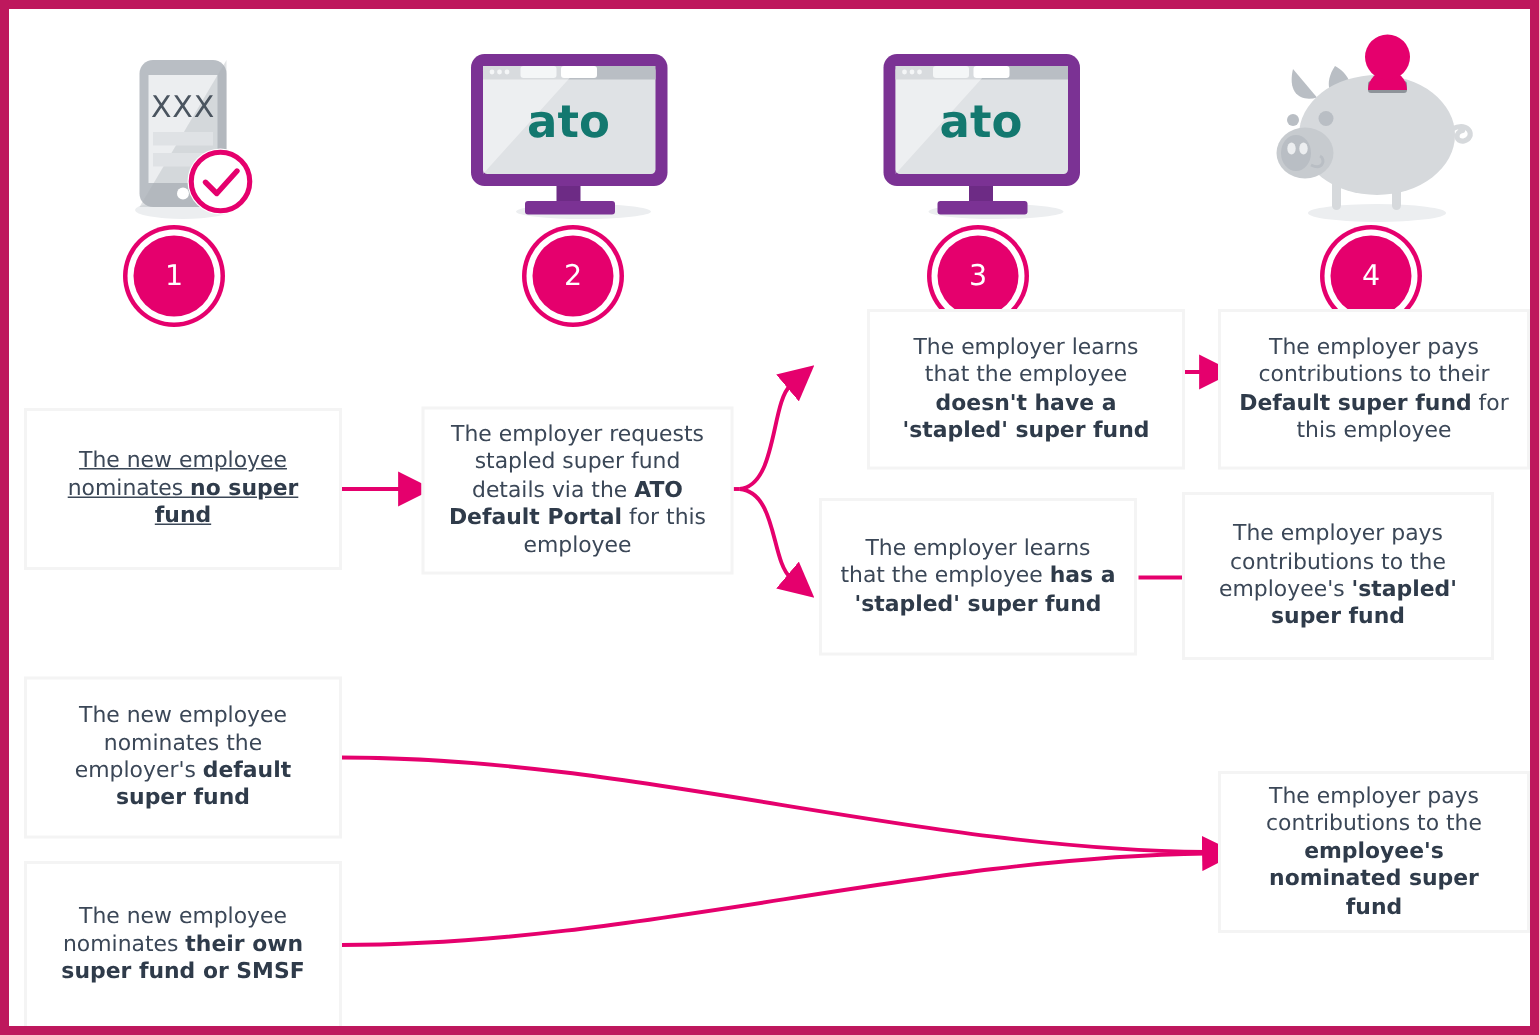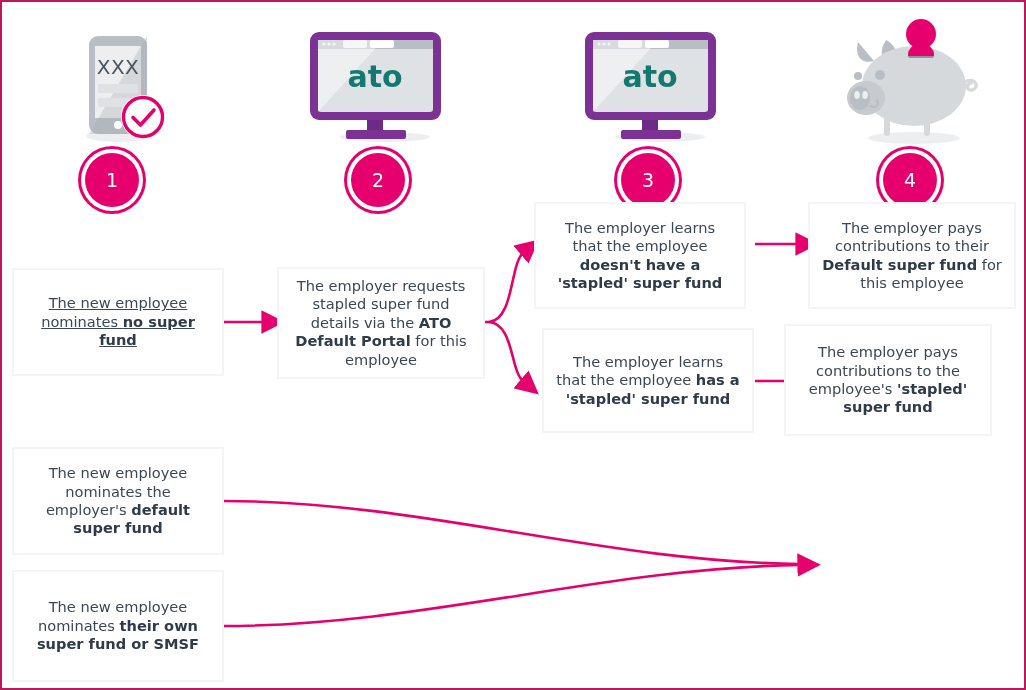--- a/index.html
+++ b/index.html
@@ -2,21 +2,21 @@
 <html><head>
 <meta charset="utf-8">
 <style>
   html,body{margin:0;padding:0;background:#ffffff;}
   body{font-family:"DejaVu Sans","Liberation Sans",sans-serif;}
 
   #canvas{
     position:relative;
     width:1026px;height:690px;
     background:#ffffff;
-    border:2px solid #be185d;
+    border:6px solid #be185d;
     box-sizing:border-box;
     overflow:hidden;
   }
 
   
   .fbox{
     position:absolute;
     box-sizing:border-box;
     border:2px solid #f4f4f4;
     background:#ffffff;
@@ -168,21 +168,21 @@
   <div class="badge" style="left:881px;top:151px;">4</div>
 
   <div class="fbox" style="left:10px;top:266px;width:212px;height:108px;text-decoration:underline;">
     <span class="t">The new employee nominates <b>no super fund</b></span>
   </div>
 
   <div class="fbox" style="left:275px;top:265px;width:208px;height:112px;">
     <span class="t">The employer requests stapled super fund details via the <b>ATO Default Portal</b> for this employee</span>
   </div>
 
-  <div class="fbox" style="left:532px;top:200px;width:212px;height:107px;">
+  <div class="fbox" style="left:572px;top:200px;width:212px;height:107px;">
     <span class="t">The employer learns that the employee <b>doesn't have a 'stapled' super fund</b></span>
   </div>
 
   <div class="fbox" style="left:540px;top:326px;width:212px;height:105px;">
     <span class="t">The employer learns that the employee <b>has a 'stapled' super fund</b></span>
   </div>
 
   <div class="fbox" style="left:806px;top:200px;width:208px;height:107px;">
     <span class="t">The employer pays contributions to their <b>Default super fund</b> for this employee</span>
   </div>
@@ -192,14 +192,17 @@
   </div>
 
   <div class="fbox" style="left:10px;top:568px;width:212px;height:112px;">
     <span class="t">The new employee nominates <b>their own super fund or SMSF</b></span>
   </div>
 
   <div class="fbox" style="left:10px;top:445px;width:212px;height:108px;">
     <span class="t">The new employee nominates the employer's <b>default super fund</b></span>
   </div>
 
+  <div class="fbox" style="left:806px;top:508px;width:208px;height:108px;">
+    <span class="t">The employer pays contributions to the <b>employee's nominated super fund</b></span>
+  </div>
 
 </div>
 
 </body></html>

